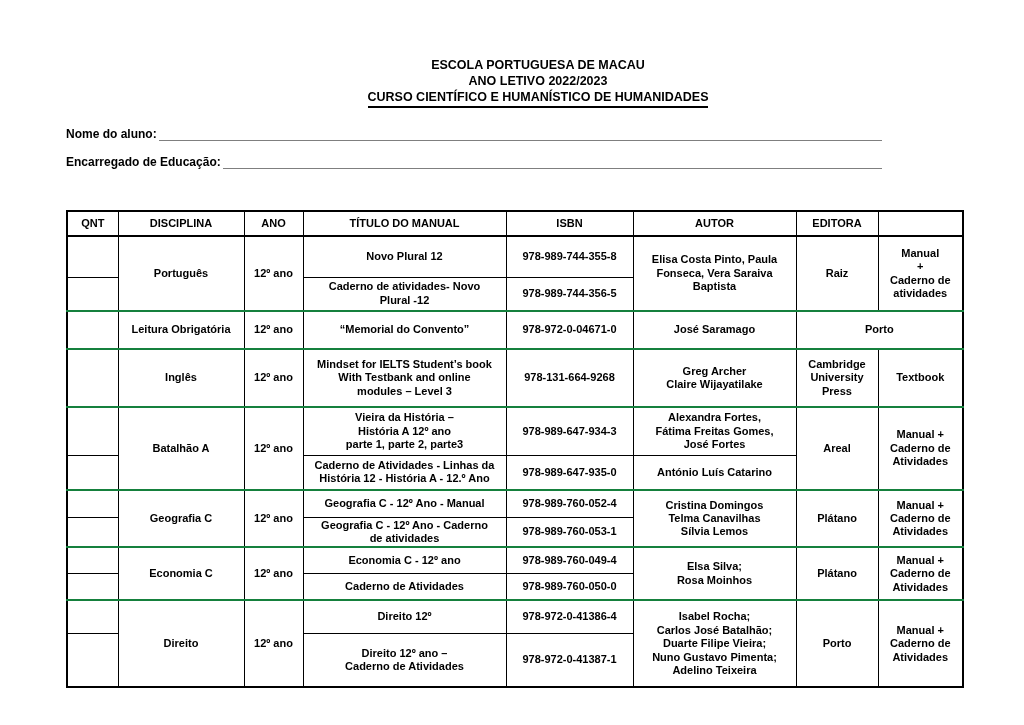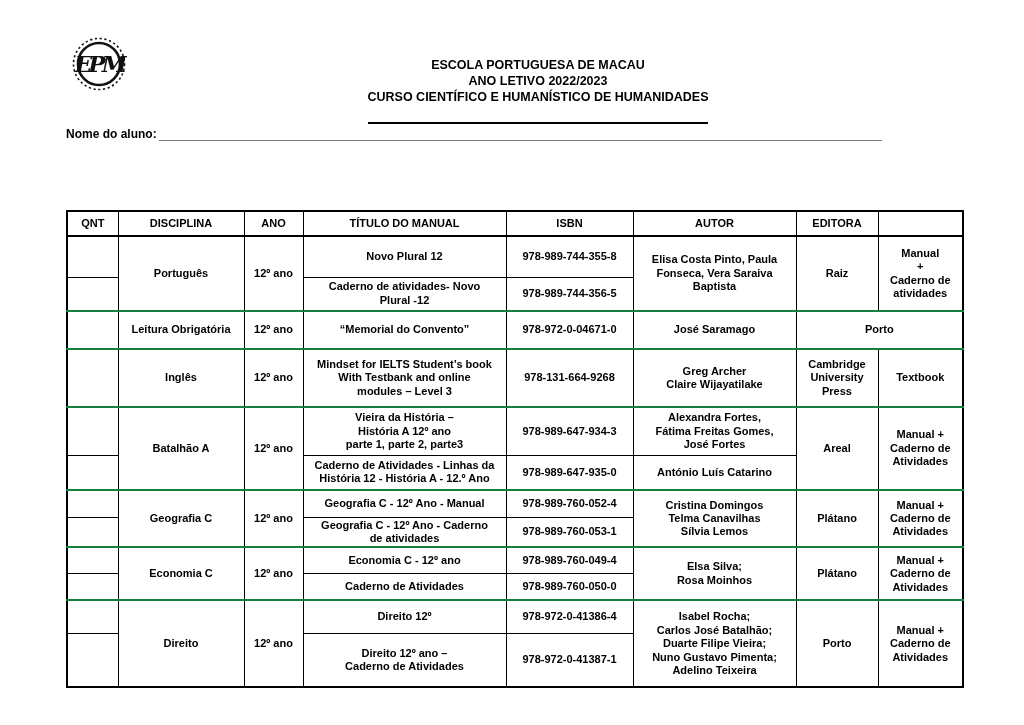--- a/index.html
+++ b/index.html
@@ -4,21 +4,21 @@
 <style>
   html,body{margin:0;padding:0;background:#ffffff;}
   body{width:1024px;height:725px;font-family:"Liberation Sans",sans-serif;color:#000;}
   .page{position:relative;width:1024px;height:725px;background:#fff;overflow:hidden;}
 
   .logo{position:absolute;left:71px;top:34px;width:56px;height:60px;}
 
   .doc-header{position:absolute;top:57px;left:0;width:100%;text-align:center;
     font-weight:bold;font-size:12.5px;line-height:16px;transform:translateX(26px);}
   .doc-header .course-wrap{margin-top:0;}
-  .doc-header .course{display:inline-block;border-bottom:2px solid #000;padding-bottom:17px;}
+  .doc-header .course{display:inline-block;border-bottom:2px solid #000;padding-bottom:1px;}
 
   .form-area{position:absolute;left:66px;top:124px;width:816px;font-weight:bold;font-size:12px;}
   .form-row{display:flex;align-items:flex-end;height:17px;margin-bottom:11px;}
   .form-row .lbl{flex:none;white-space:nowrap;padding-right:2px;}
   .fill-line{border-bottom:1.4px solid #7f7f7f;height:15px;}
   .grow{flex:1;}
   .w172{width:172px;}
   .w184{width:184px;}
   .ml10{margin-left:10px;}
   .ml7{margin-left:7px;}
@@ -32,37 +32,34 @@
   tr.gs td{border-top:2px solid #15803d;}
   tr.h25{height:25px;} tr.h41{height:41px;} tr.h34{height:34px;} tr.h38{height:38px;}
   tr.h58{height:58px;} tr.h48{height:48px;} tr.h35{height:35px;} tr.h27{height:27px;}
   tr.h26{height:26px;} tr.h33{height:33px;} tr.h54{height:54px;}
 </style>
 </head>
 <body>
 
 <div class="page">
 
-  <div class="logo">
-    <svg width="56" height="60" viewBox="0 0 56 60">
-      <circle cx="28" cy="30" r="21" fill="none" stroke="#111" stroke-width="2.6"></circle>
-      <circle cx="28" cy="30" r="25.5" fill="none" stroke="#111" stroke-width="1.6" stroke-dasharray="2.2,2.6"></circle>
-      <text x="28" y="38" text-anchor="middle" font-family="'DejaVu Serif',serif" font-style="italic" font-weight="bold" font-size="23" letter-spacing="-4" fill="#111">EPM</text>
-    </svg>
-  </div>
 
   <div class="doc-header">
     <div>ESCOLA PORTUGUESA DE MACAU</div>
     <div>ANO LETIVO 2022/2023</div>
     <div class="course-wrap"><span class="course">CURSO CIENTÍFICO E HUMANÍSTICO DE HUMANIDADES</span></div>
   </div>
 
   <div class="form-area">
     <div class="form-row">
       <span class="lbl">Nome do aluno:</span>
+      <span class="fill-line grow"></span>
+    </div>
+    <div class="form-row">
+      <span class="lbl">Encarregado de Educação:</span>
       <span class="fill-line grow"></span>
     </div>
   </div>
 
   <table class="booklist">
     <colgroup>
       <col style="width:51px">
         <col style="width:126px">
         <col style="width:59px">
         <col style="width:203px">

